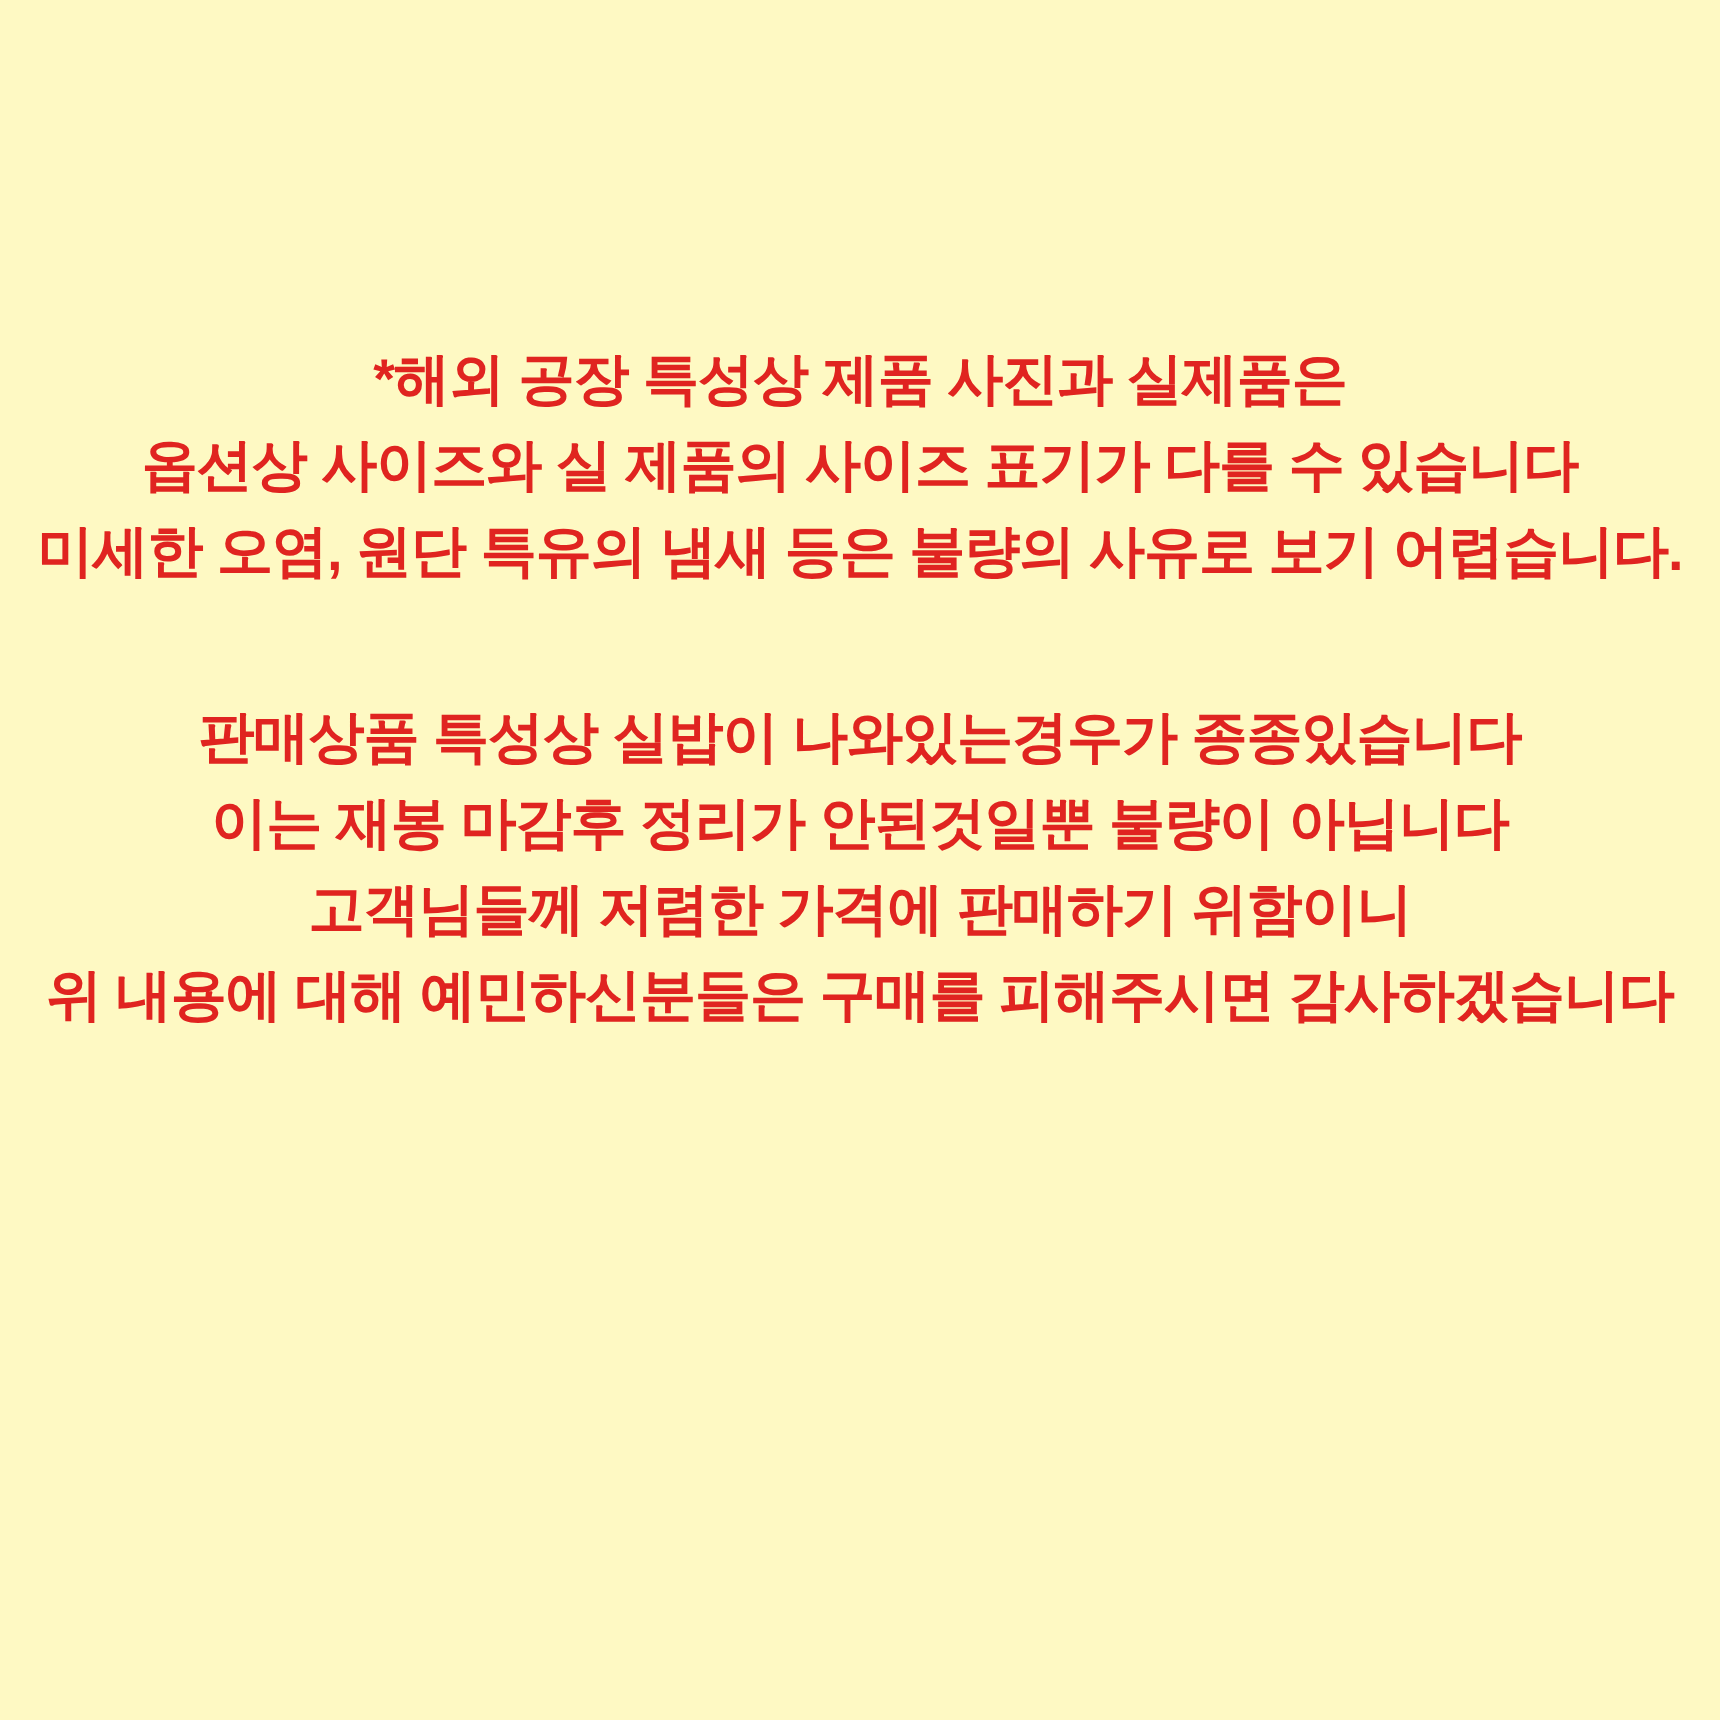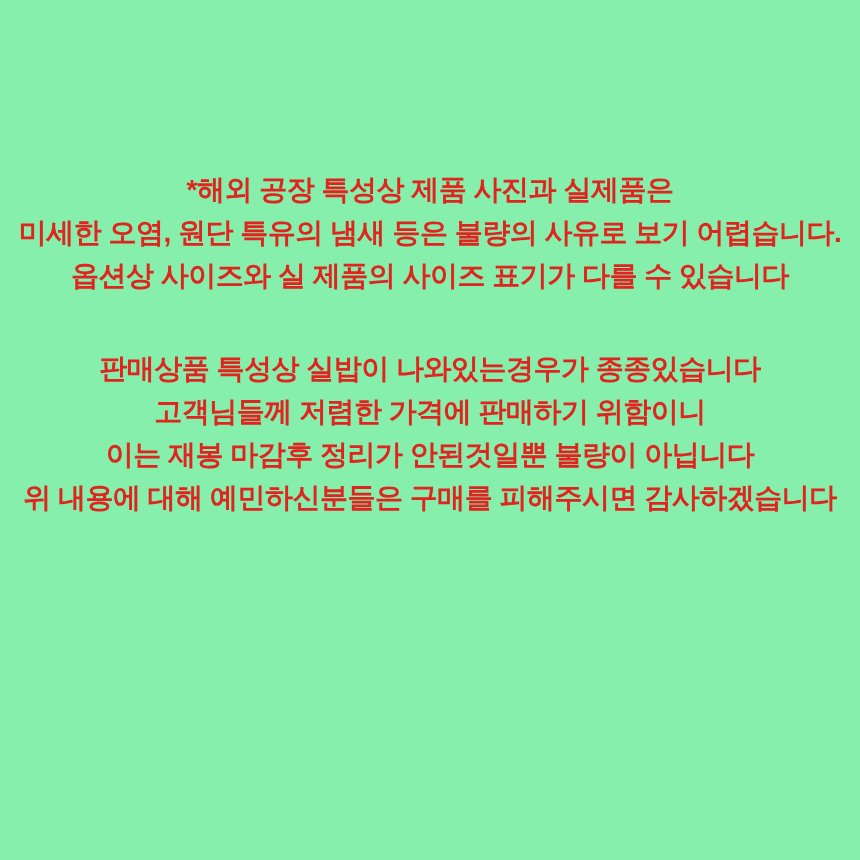--- a/index.html
+++ b/index.html
@@ -11,21 +11,21 @@
     width: 860px;
     height: 860px;
     overflow: hidden;
     font-family: "Liberation Sans", sans-serif;
   }
   .notice-canvas {
     width: 860px;
     height: 860px;
     box-sizing: border-box;
     padding-top: 168px;
-    background: #86efac;
+    background: #fef9c3;
   }
   .notice-block {
     width: 100%;
     text-align: center;
   }
   .notice-line {
     color: #e02420;
     font-size: 28px;
     font-weight: 800;
     line-height: 43px;
@@ -35,25 +35,25 @@
   .paragraph-gap {
     height: 50px;
   }
 </style>
 </head>
 <body>
 
 <div class="notice-canvas">
   <div class="notice-block">
     <div class="notice-line">*해외 공장 특성상 제품 사진과 실제품은</div>
+    <div class="notice-line">옵션상 사이즈와 실 제품의 사이즈 표기가 다를 수 있습니다</div>
     <div class="notice-line">미세한 오염, 원단 특유의 냄새 등은 불량의 사유로 보기 어렵습니다.</div>
-    <div class="notice-line">옵션상 사이즈와 실 제품의 사이즈 표기가 다를 수 있습니다</div>
   </div>
 
   <div class="paragraph-gap"></div>
 
   <div class="notice-block">
     <div class="notice-line">판매상품 특성상 실밥이 나와있는경우가 종종있습니다</div>
+    <div class="notice-line">이는 재봉 마감후 정리가 안된것일뿐 불량이 아닙니다</div>
     <div class="notice-line">고객님들께 저렴한 가격에 판매하기 위함이니</div>
-    <div class="notice-line">이는 재봉 마감후 정리가 안된것일뿐 불량이 아닙니다</div>
     <div class="notice-line">위 내용에 대해 예민하신분들은 구매를 피해주시면 감사하겠습니다</div>
   </div>
 </div>
 
 </body></html>

